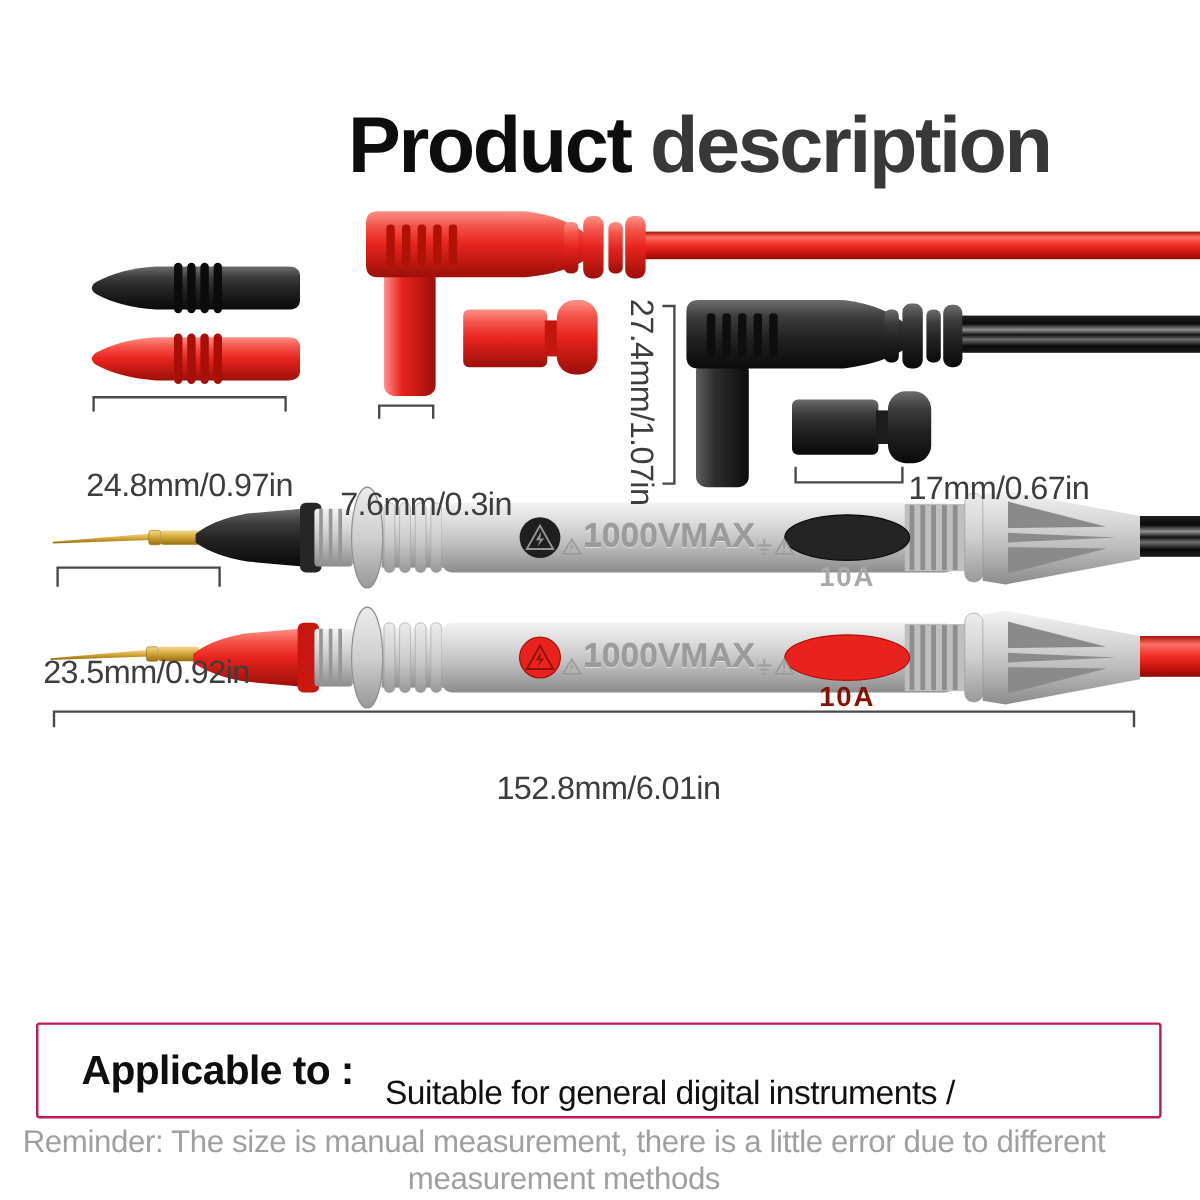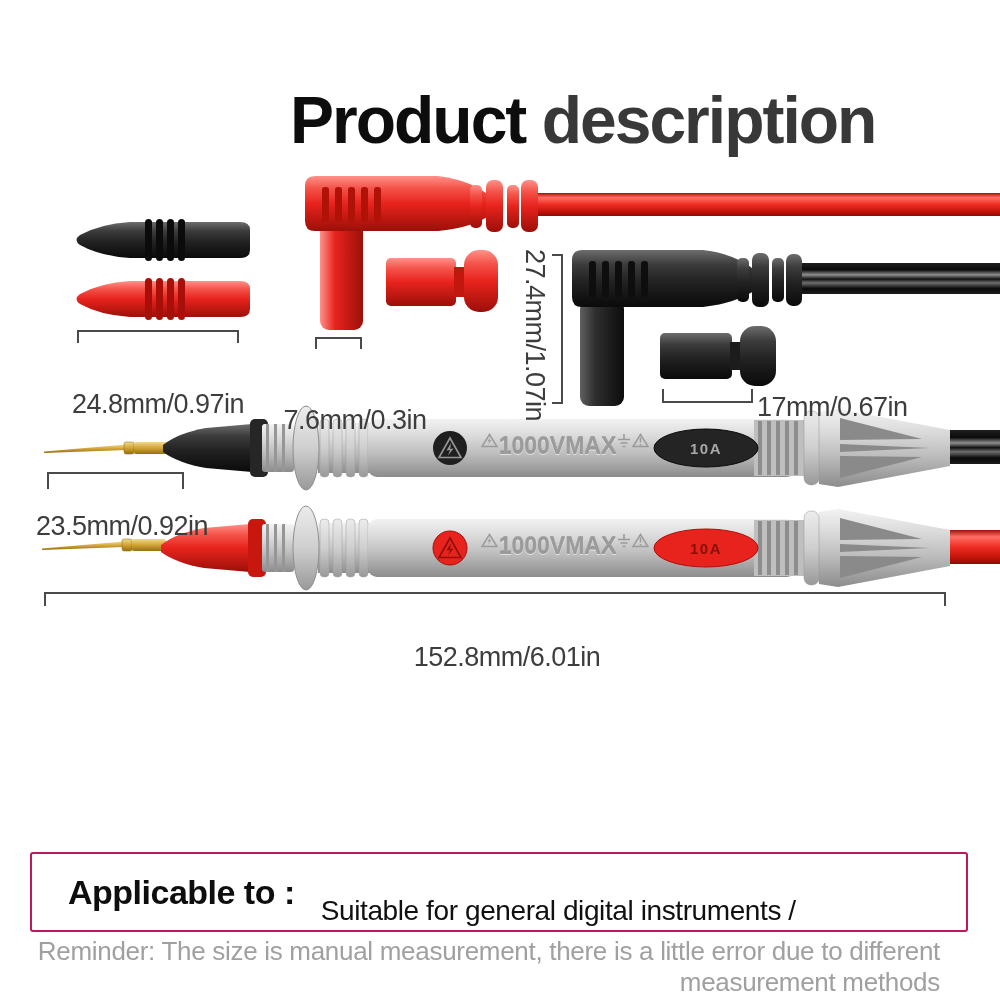--- a/index.html
+++ b/index.html
@@ -19,48 +19,48 @@
   
   .dim{
     color:#3d3d3d;font-size:27px;letter-spacing:-0.5px;white-space:nowrap;
   }
   .dim.center{text-align:center;margin-top:45px;}
   .dim-rot{
     transform:rotate(90deg);transform-origin:center center;text-align:center;
   }
   
   .mark-row{
-    display:flex;align-items:flex-start;justify-content:center;gap:1px;
-    color:#9b9b9b;font-weight:bold;font-size:23px;letter-spacing:0px;
+    display:flex;align-items:flex-end;justify-content:center;gap:1px;
+    color:#9b9b9b;font-weight:bold;font-size:28px;letter-spacing:0px;
     text-shadow:0 1px 0 rgba(255,255,255,.55), 0 -1px 0 rgba(0,0,0,.25);
     white-space:nowrap;
   }
   .amp{
     display:flex;align-items:center;justify-content:center;
-    font-weight:bold;font-size:15px;letter-spacing:1.5px;
+    font-weight:bold;font-size:23px;letter-spacing:1.5px;margin-top:32px;
   }
   .amp.on-black{color:#a8a8a8;}
   .amp.on-red{color:#871109;}
   
   .apply-box{
     left:30px;top:852px;width:938px;height:80px;border:2px solid #be185d;
     border-radius:3px;background:#fff;display:flex;align-items:center;
     box-sizing:border-box;
   }
   .apply-label{
     font-size:34px;font-weight:bold;color:#0e0e0e;padding-left:36px;
     white-space:nowrap;letter-spacing:-0.5px;
   }
   .apply-text{
     margin-left:26px;font-size:28px;color:#101010;line-height:1.1;
     letter-spacing:-0.4px;
     margin-top:39px;
   }
   .reminder{
-    left:0px;top:936px;width:940px;text-align:right;color:#a0a0a0;
+    left:0px;top:936px;width:940px;text-align:center;color:#a0a0a0;
     font-size:26px;line-height:1.18;letter-spacing:-0.3px;
   }
   svg{display:block;}
 </style>
 </head>
 <body>
 
 <div class="abs title">
   <span class="w1">Product</span>
   <span class="w2">description</span>
@@ -274,21 +274,21 @@
   </svg>
 </div>
 
 <div class="abs amp on-black" style="left:658px;top:434px;width:96px;height:28px">10A</div>
 <div class="abs amp on-red" style="left:658px;top:534px;width:96px;height:28px">10A</div>
 
 <div class="abs dim center" style="left:58px;top:344px;width:200px">24.8mm/0.97in</div>
 <div class="abs dim center" style="left:270px;top:360px;width:170px">7.6mm/0.3in</div>
 <div class="abs dim dim-rot" style="left:456px;top:315px;width:160px;height:28px">27.4mm/1.07in</div>
 <div class="abs dim" style="left:757px;top:392px;width:180px">17mm/0.67in</div>
-<div class="abs dim center" style="left:28px;top:466px;width:188px">23.5mm/0.92in</div>
+<div class="abs dim center" style="left:28px;top:500px;width:188px">23.5mm/0.92in</div>
 <div class="abs dim center" style="left:12px;top:597px;width:990px">152.8mm/6.01in</div>
 
 <div class="abs apply-box">
   <div class="apply-label">Applicable to :</div>
   <div class="apply-text">
     <div>Suitable for general digital instruments /</div>
   </div>
 </div>
 
 <div class="abs reminder">Reminder: The size is manual measurement, there is a little error due to different measurement methods</div>

